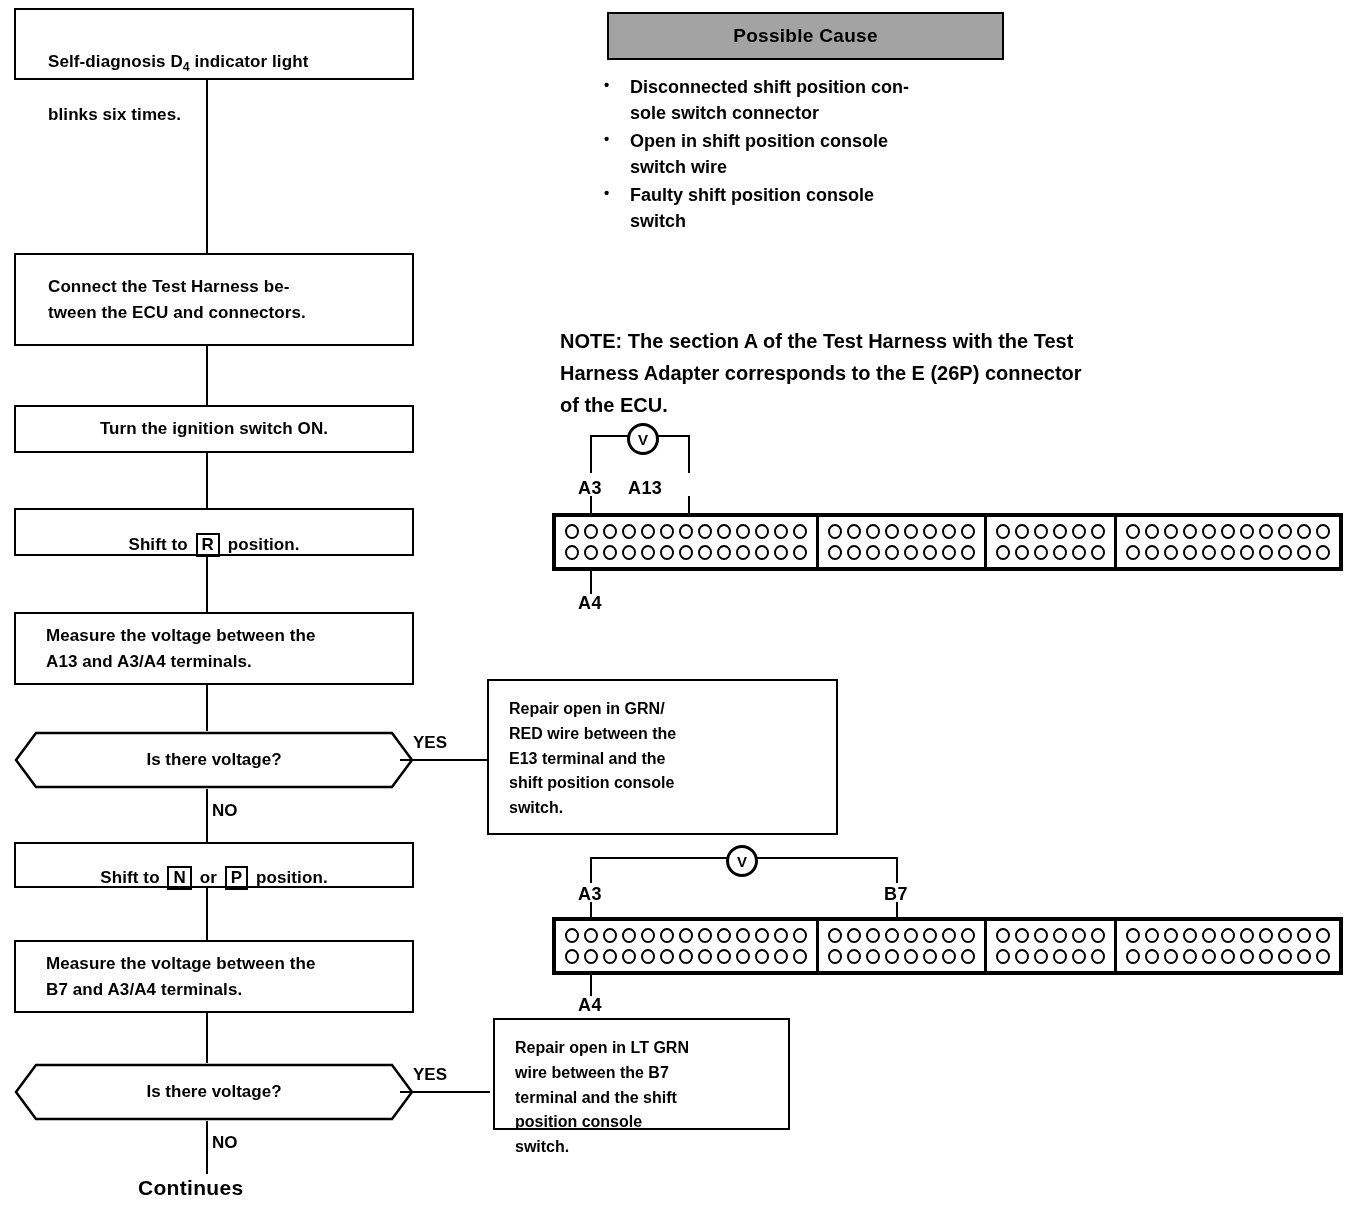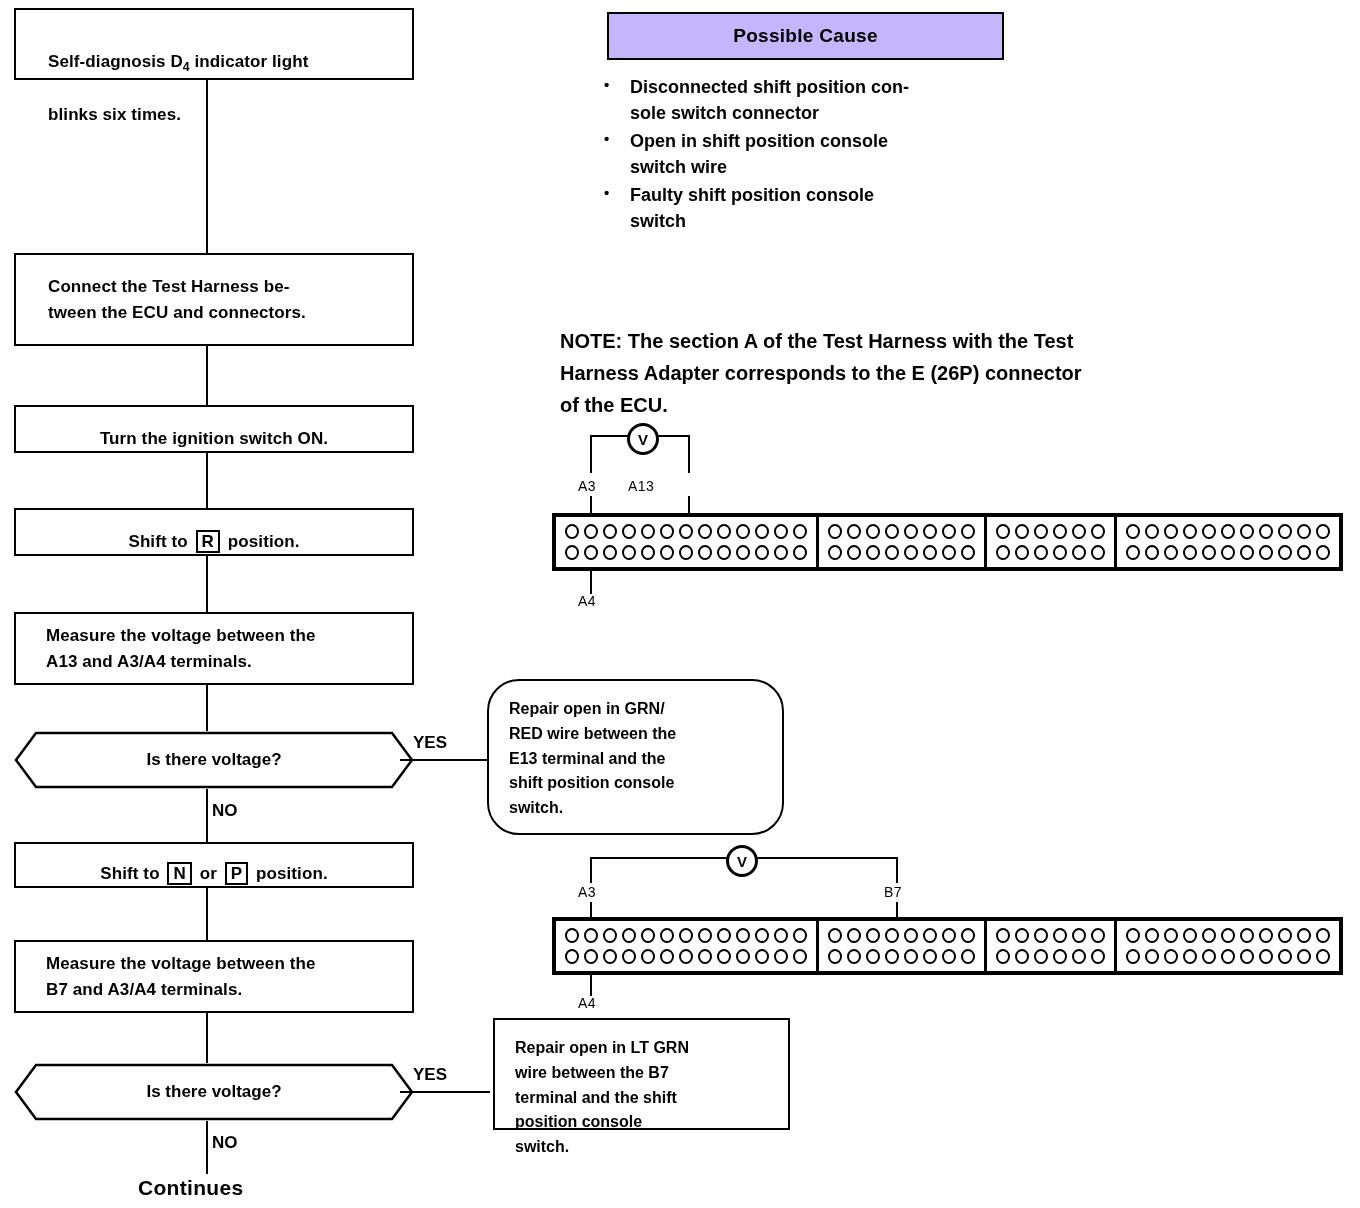--- a/index.html
+++ b/index.html
@@ -12,21 +12,21 @@
   .abs{position:absolute;box-sizing:border-box;}
 
   
   .flowbox{
     border:2px solid #000;background:#fff;
     display:flex;align-items:center;
     padding:0 14px 0 32px;
     font-size:17px;font-weight:bold;line-height:1.5;
     letter-spacing:.1px;
   }
-  .flowbox.center{justify-content:center;padding:0 0;align-items:flex-end;}
+  .flowbox.center{justify-content:center;padding:0 0;}
   .flowbox .txt{white-space:pre-line;}
 
   
   .hex{
     position:absolute;
     display:flex;align-items:center;justify-content:center;
     font-size:17px;font-weight:bold;
   }
   .hex svg{position:absolute;left:0;top:0;}
   .hex .hextxt{position:relative;z-index:2;text-align:right;}
@@ -41,21 +41,21 @@
   .repairbox .line{display:block;}
 
   
   .vline{position:absolute;background:#000;width:2px;}
   .hline{position:absolute;background:#000;height:2px;}
 
   .lbl{position:absolute;font-size:17px;font-weight:bold;}
 
   
   .pcbox{
-    border:2px solid #000;background:#c4b5fd;
+    border:2px solid #000;background:#a3a3a3;
     display:flex;align-items:center;justify-content:center;
     font-size:19px;font-weight:bold;letter-spacing:.3px;
   }
   .pclist{position:absolute;font-size:18px;font-weight:bold;line-height:1.45;}
   .pcitem{display:flex;margin-bottom:2px;}
   .pcbullet{width:14px;flex:0 0 14px;font-size:15px;line-height:1.5;}
   .pctext{flex:1 1 auto;text-align:justify;max-width:388px;}
   .pctext .l{display:block;margin-left:12px;}
 
   
@@ -69,21 +69,21 @@
   .csec:last-child{border-right:none;}
   .crow{display:flex;gap:5px;}
   .pin{width:14px;height:15px;border:2px solid #000;border-radius:50%;
        box-sizing:border-box;background:#fff;}
 
   
   .vmeter{position:absolute;width:26px;height:26px;border:3px solid #000;
           border-radius:50%;background:#fff;display:flex;align-items:center;
           justify-content:center;font-size:15px;font-weight:bold;z-index:5;}
 
-  .termlbl{position:absolute;font-size:14px;font-weight:normal;letter-spacing:.4px;}
+  .termlbl{position:absolute;font-size:18px;font-weight:bold;letter-spacing:.4px;}
 
   .continues{position:absolute;font-size:21px;font-weight:bold;letter-spacing:.3px;}
 
   .keybox{border:2px solid #000;padding:0px 4px;margin:0 3px;
           display:inline-block;line-height:1.15;font-weight:bold;}
   sub{font-size:.72em;}
 </style>
 </head>
 <body>
 
@@ -160,21 +160,21 @@
 </div>
 
 <div class="hline" style="left:400px;top:1091px;width:90px;"></div>
 <div class="lbl" style="left:413px;top:1065px;">YES</div>
 
 <div class="vline" style="left:206px;top:1121px;height:53px;"></div>
 <div class="lbl" style="left:212px;top:1133px;">NO</div>
 
 <div class="continues" style="left:138px;top:1176px;">Continues</div>
 
-<div class="abs repairbox" style="left:487px;top:679px;width:297px;height:156px;border-radius:32px;">
+<div class="abs repairbox" style="left:487px;top:679px;width:351px;height:156px;">
   <span class="line">Repair  open  in  GRN/</span>
   <span class="line">RED  wire  between  the</span>
   <span class="line">E13  terminal  and  the</span>
   <span class="line">shift  position  console</span>
   <span class="line">switch.</span>
 </div>
 
 <div class="abs repairbox" style="left:493px;top:1018px;width:297px;height:112px;">
   <span class="line">Repair open in LT GRN</span>
   <span class="line">wire  between  the  B7</span>

